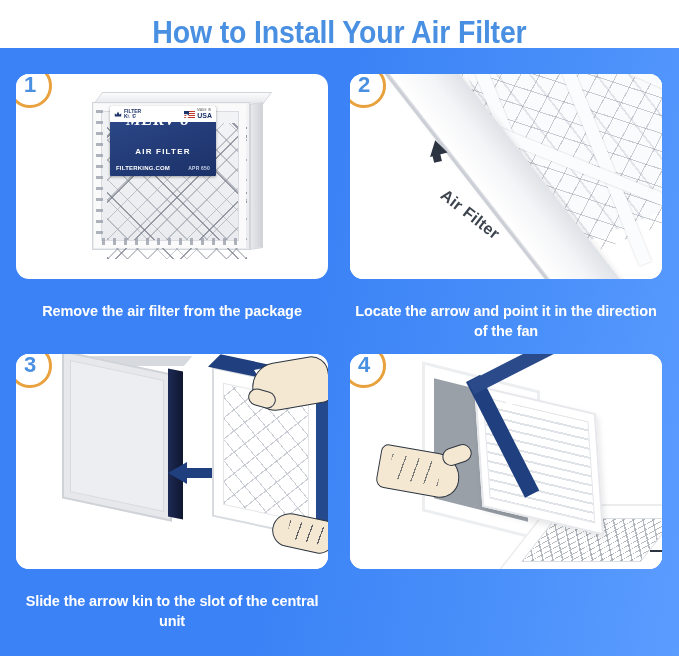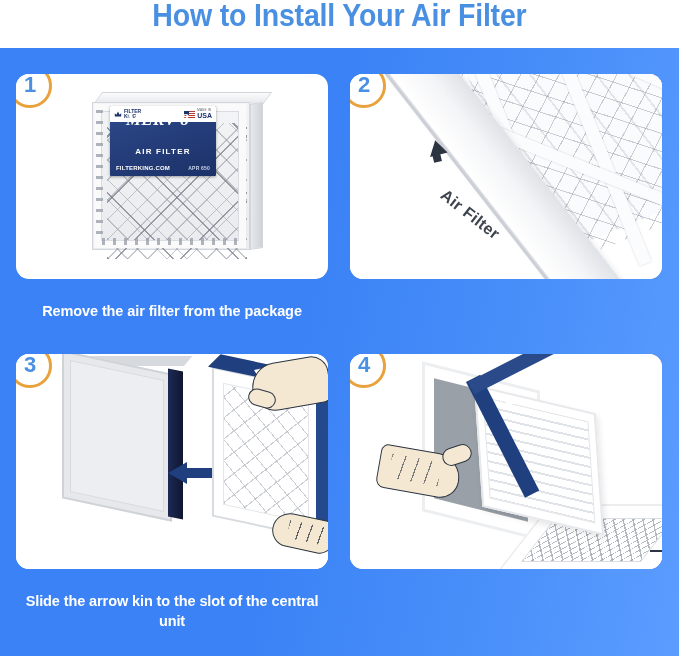--- a/index.html
+++ b/index.html
@@ -8,21 +8,21 @@
     font-family:"Liberation Sans", sans-serif;
     background:#ffffff;
     overflow:hidden;
   }
 
   .infographic { position:relative; width:679px; height:656px; background:#ffffff; }
 
   
   .header {
     position:absolute; top:0; left:0; width:679px; height:48px;
-    background:#ffffff; display:flex; align-items:flex-start; justify-content:center;
+    background:#ffffff; display:flex; align-items:flex-end; justify-content:center;
   }
   .header-title {
     font-size:31px; font-weight:bold; color:#4a90e2;
     letter-spacing:-0.2px; transform:scaleX(0.92); transform-origin:center;
     white-space:nowrap; line-height:1;
   }
 
   
   .body-area {
     position:absolute; top:48px; left:0; width:679px; height:608px;
@@ -414,20 +414,21 @@
             <div class="p2-arrow"></div>
             <div class="p2-arrow-tail"></div>
             <div class="p2-airfilter">Air Filter</div>
             <div class="p2-tiny"></div>
           </div>
 
           <div class="badge">
             <span class="badge-num">2</span>
           </div>
         </div>
+        <div class="caption">Locate the arrow and point it in the direction of the fan</div>
       </div>
 
       <div class="panel p3">
         <div class="card">
 
           <div class="ill3">
             <div class="unit-top"></div>
             <div class="unit-box"></div>
             <div class="unit-inner"></div>
             <div class="unit-dark"></div>

